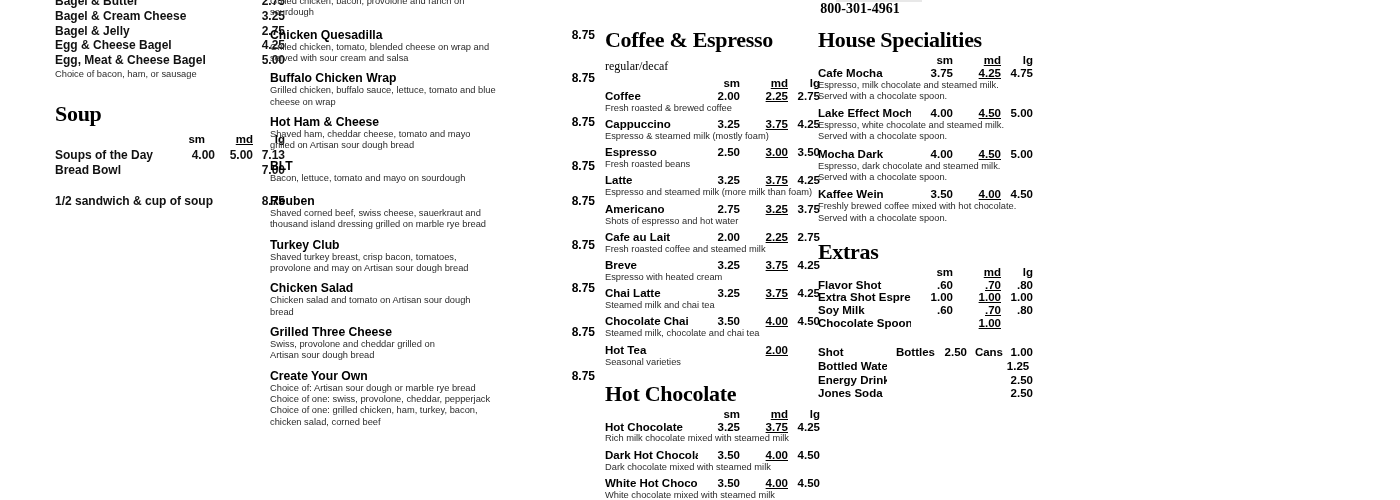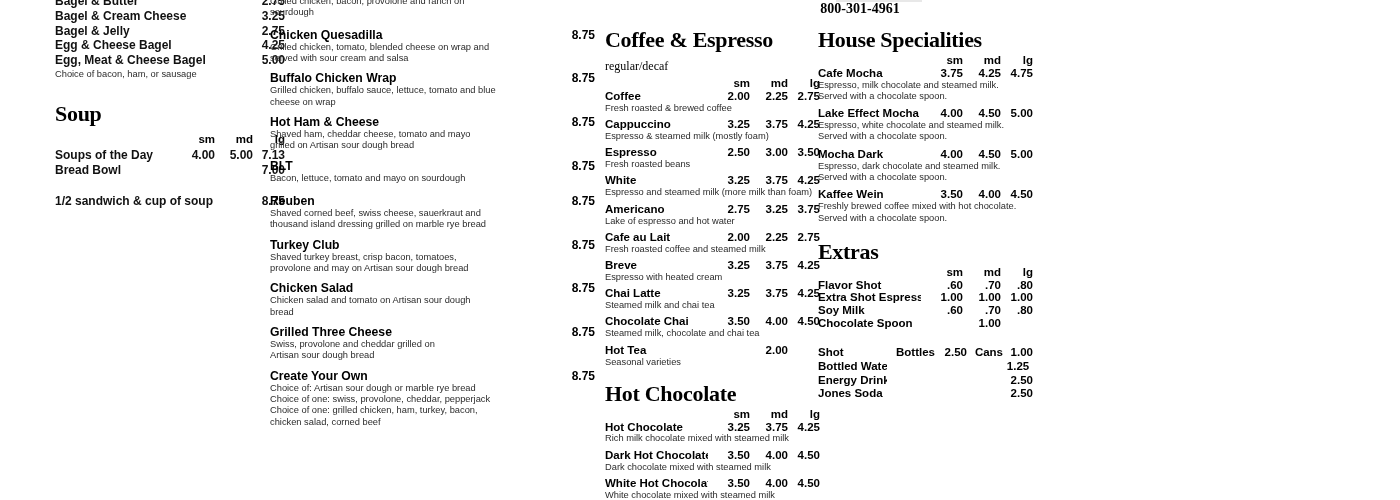--- a/index.html
+++ b/index.html
@@ -93,21 +93,21 @@
 
   .note {
     font-size: 9.3px;
     color: #2b2b2b;
     line-height: 1.25;
     font-weight: normal;
   }
 
   
   .w-sm { width: 42px; }
-  .w-md { width: 38px; }
+  .w-md { width: 48px; text-decoration: underline; }
   .w-lg { width: 32px; }
 
   
   .item { margin-bottom: 7px; }
   .item .hdr {
     display: flex; align-items: center;
   }
   .item .hdr .nm {
     flex: 1 1 auto;
     font-weight: bold;
@@ -327,35 +327,35 @@
             <div class="row">
               <span class="nm">Espresso</span>
               <span class="p w-sm">2.50</span>
               <span class="p w-md">3.00</span>
               <span class="p w-lg">3.50</span>
             </div>
             <div class="desc">Fresh roasted beans</div>
           </div>
           <div style="margin-bottom: 4px;">
             <div class="row">
-              <span class="nm">White</span>
+              <span class="nm">Latte</span>
               <span class="p w-sm">3.25</span>
               <span class="p w-md">3.75</span>
               <span class="p w-lg">4.25</span>
             </div>
             <div class="desc">Espresso and steamed milk (more milk than foam)</div>
           </div>
           <div style="margin-bottom: 4px;">
             <div class="row">
               <span class="nm">Americano</span>
               <span class="p w-sm">2.75</span>
               <span class="p w-md">3.25</span>
               <span class="p w-lg">3.75</span>
             </div>
-            <div class="desc">Lake of espresso and hot water</div>
+            <div class="desc">Shots of espresso and hot water</div>
           </div>
           <div style="margin-bottom: 4px;">
             <div class="row">
               <span class="nm">Cafe au Lait</span>
               <span class="p w-sm">2.00</span>
               <span class="p w-md">2.25</span>
               <span class="p w-lg">2.75</span>
             </div>
             <div class="desc">Fresh roasted coffee and steamed milk</div>
           </div>

